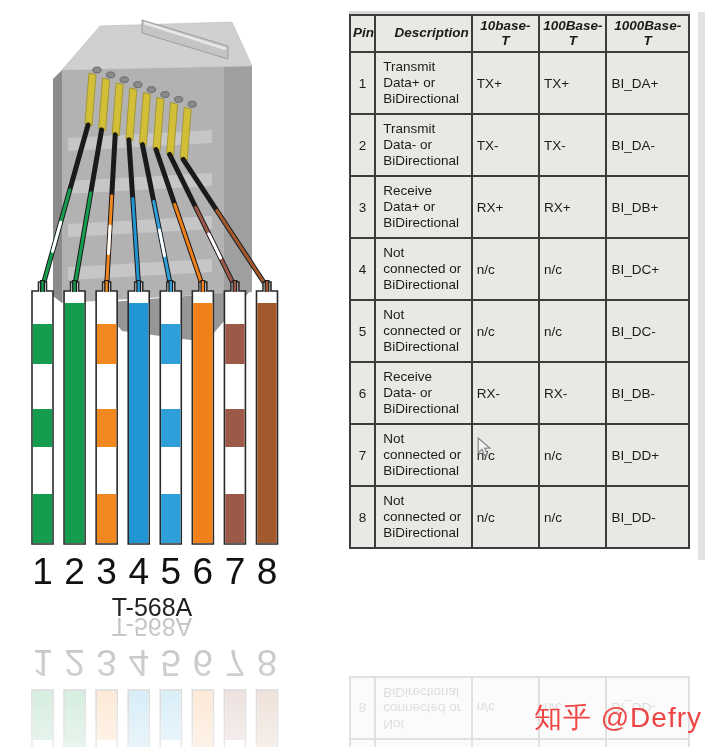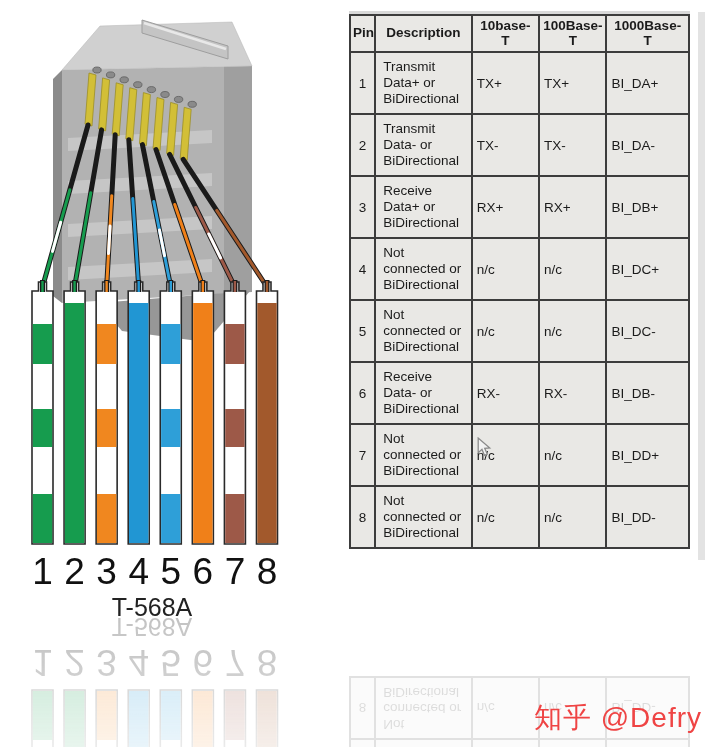--- a/index.html
+++ b/index.html
@@ -2,25 +2,25 @@
 <html><head>
 <meta charset="utf-8">
 <style>
   html,body{margin:0;padding:0;background:#fff;}
   #screen{position:relative;width:705px;height:747px;background:#ffffff;overflow:hidden;
           font-family:"Liberation Sans",sans-serif;}
   
   .pinout-table{border-collapse:collapse;table-layout:fixed;width:341px;
                 background:#e9e8e5;color:#1b1b1b;}
   .pinout-table th,.pinout-table td{border:2px solid #3c3c3c;overflow:hidden;}
-  .pinout-table thead tr{height:37px;}
+  .pinout-table thead tr{height:37px;font-style:italic;}
   .pinout-table tbody tr{height:62px;}
   .pinout-table th{font-size:13.5px;font-weight:bold;text-align:center;
                    white-space:pre-line;line-height:1.1;padding:1px 2px;}
-  .pinout-table th.th-desc{text-align:center;}
+  .pinout-table th.th-desc{text-align:right;}
   .pinout-table td{font-size:13.5px;vertical-align:middle;}
   .td-pin{text-align:center;}
   .td-desc{white-space:pre-line;line-height:1.18;padding-left:7px;}
   .td-val{padding-left:4px;}
   #main-table{position:absolute;left:349px;top:14px;box-shadow:0 -3px 0 rgba(185,185,185,.55);}
   
   #table-reflection{position:absolute;left:349px;top:676px;width:341px;height:71px;
                     overflow:hidden;opacity:.15;}
   #table-reflection .pinout-table{transform:scaleY(-1);}
   

